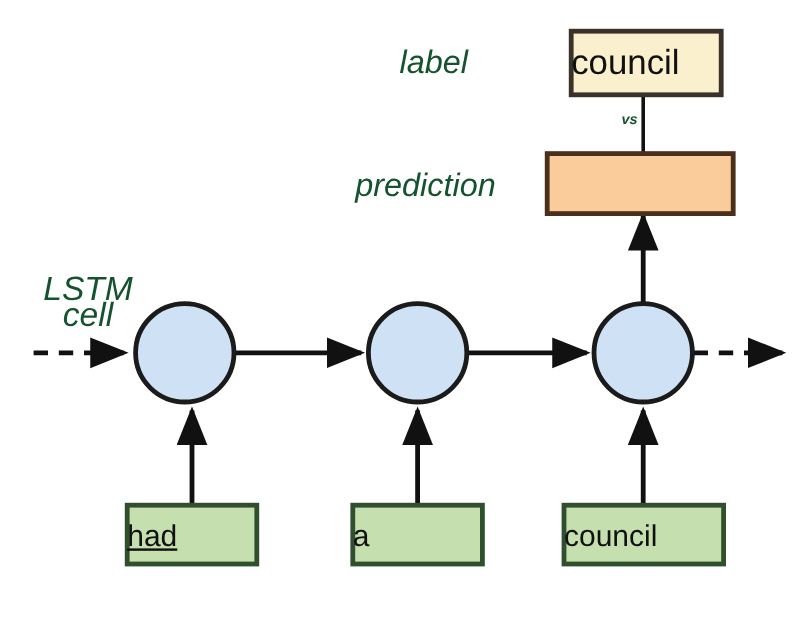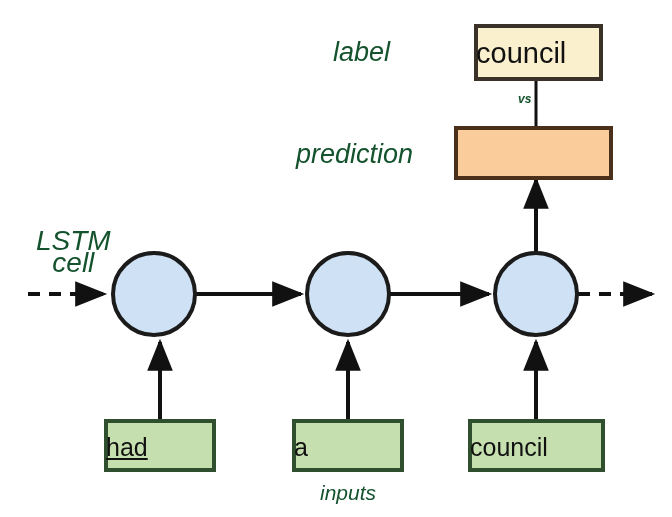--- a/index.html
+++ b/index.html
@@ -100,15 +100,14 @@
 
   <div class="annot annot-sm" style="left:518px; top:92px;">vs</div>
 
   <div class="annot annot-lg" style="left:296px; top:139px;text-align:center;">prediction</div>
 
   <div class="annot annot-lstm" style="left:36px; top:230px;">
     <span style="display:block;">LSTM</span>
     <span style="display:block;">cell</span>
   </div>
 
-  <div class="annot annot-md" style="left:302px; top:481px; width:92px; text-align:center;">inputs</div>
 
 </div>
 
 </body></html>

